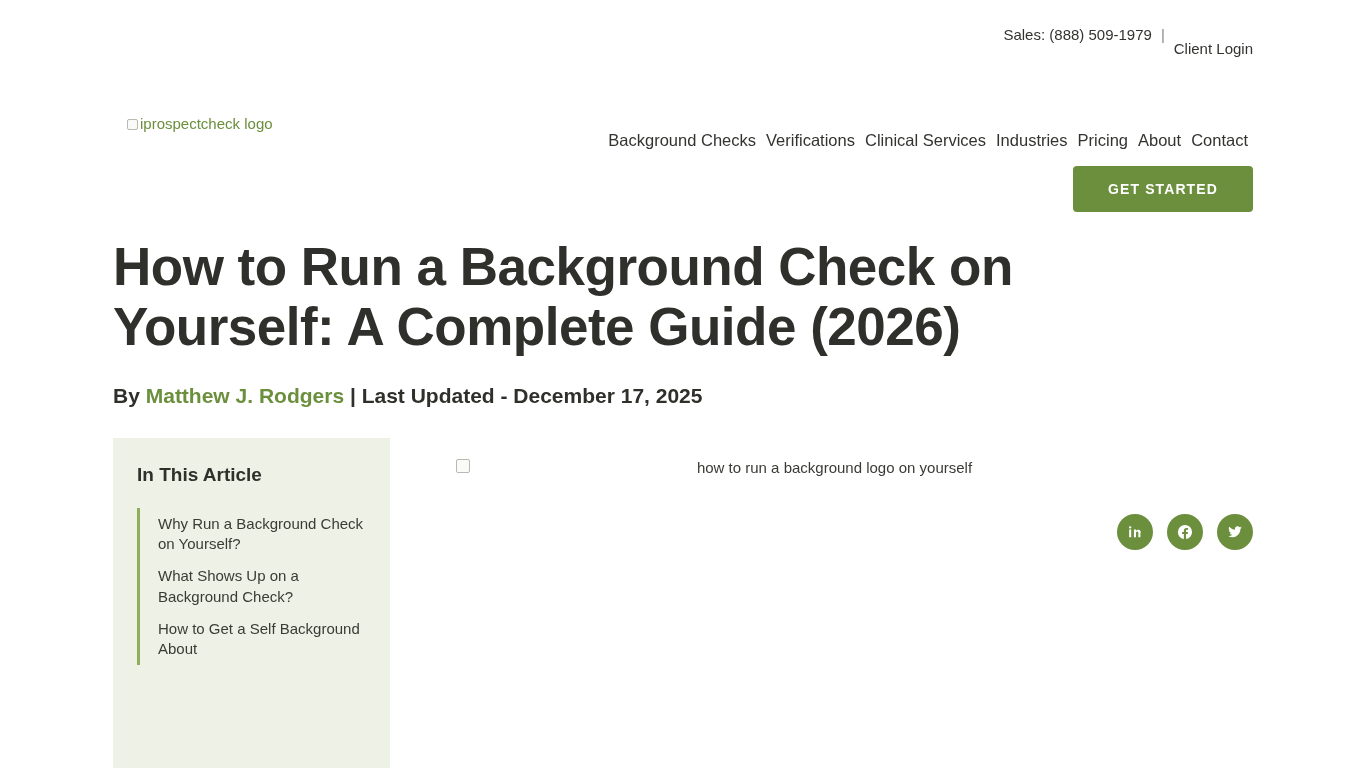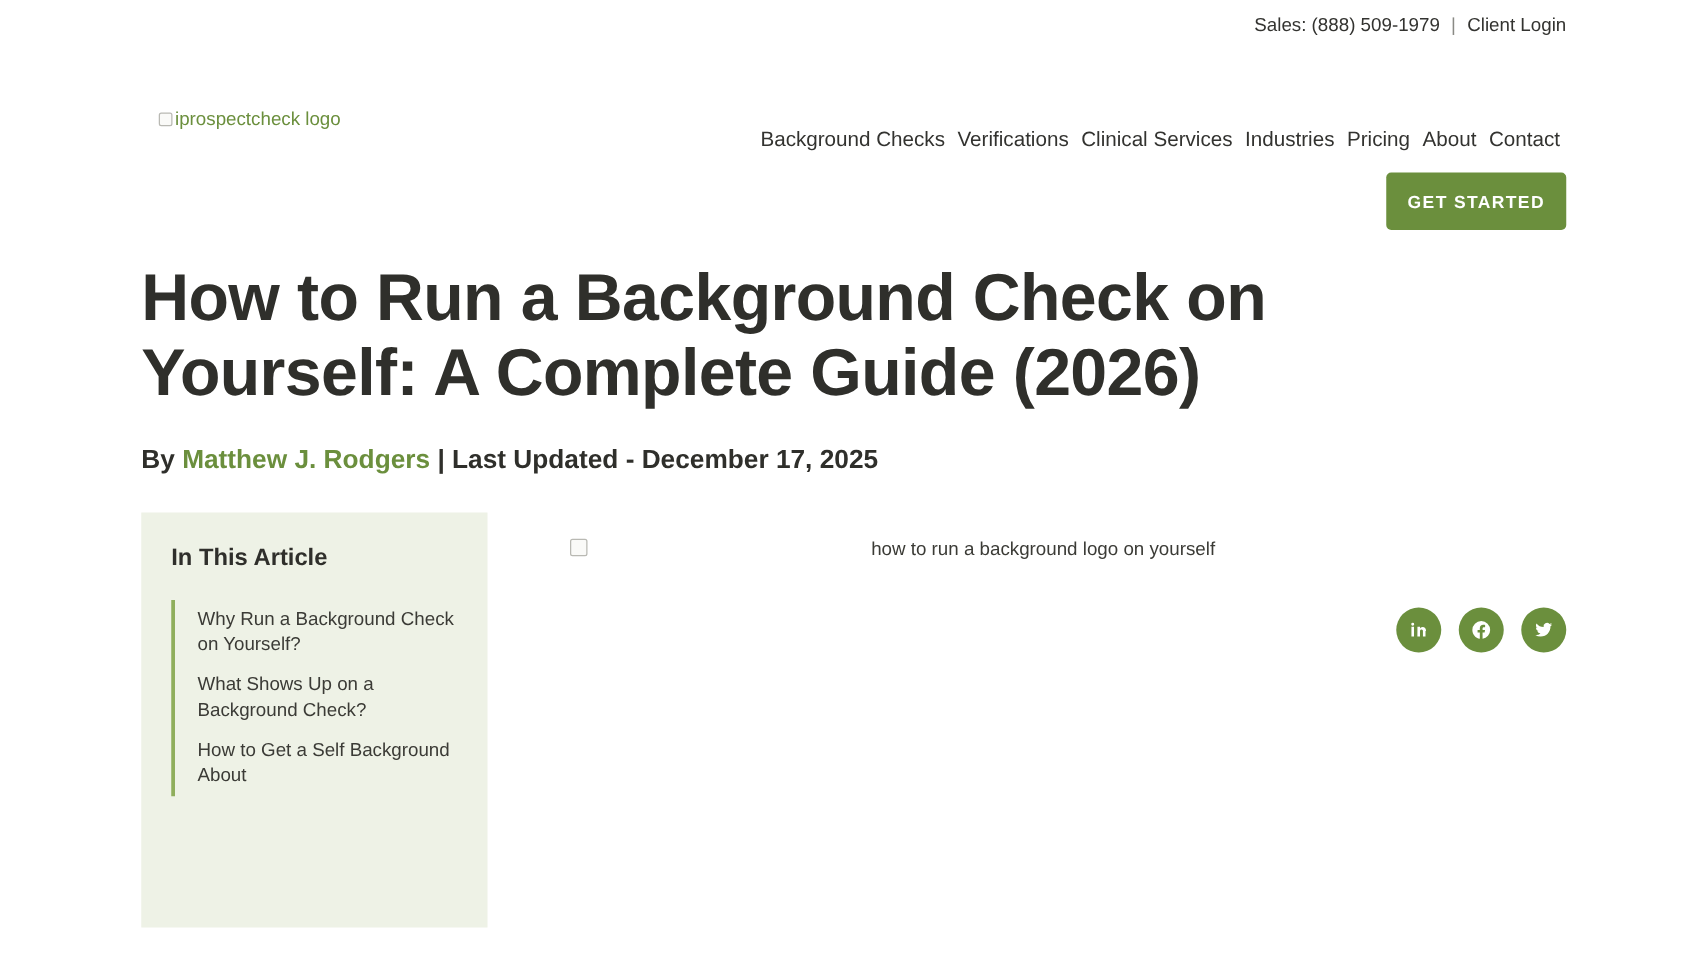--- a/index.html
+++ b/index.html
@@ -25,20 +25,21 @@
   }
   .utility-bar .sales { white-space: nowrap; }
   .utility-bar .divider {
     margin: 0 9px;
     color: #8a8a85;
   }
   .utility-bar .client-login {
     color: #333330;
     text-decoration: none;
     white-space: nowrap;
+    margin-top: 28px;
   }
 
   
   .site-header {
     position: relative;
     padding: 0 113px;
     height: 120px;
   }
   .logo-alt {
     position: absolute;
@@ -71,21 +72,21 @@
   .main-nav a {
     color: #333330;
     text-decoration: none;
     white-space: nowrap;
     padding: 0 5px;
   }
   .cta-button {
     position: absolute;
     right: 113px;
     top: 109px;
-    width: 144px;
+    width: 180px;
     height: 46px;
     background: #6b8f3d;
     color: #ffffff;
     border: none;
     border-radius: 4px;
     font-size: 14px;
     font-weight: bold;
     letter-spacing: 1.1px;
     cursor: pointer;
     font-family: "Liberation Sans", sans-serif;

